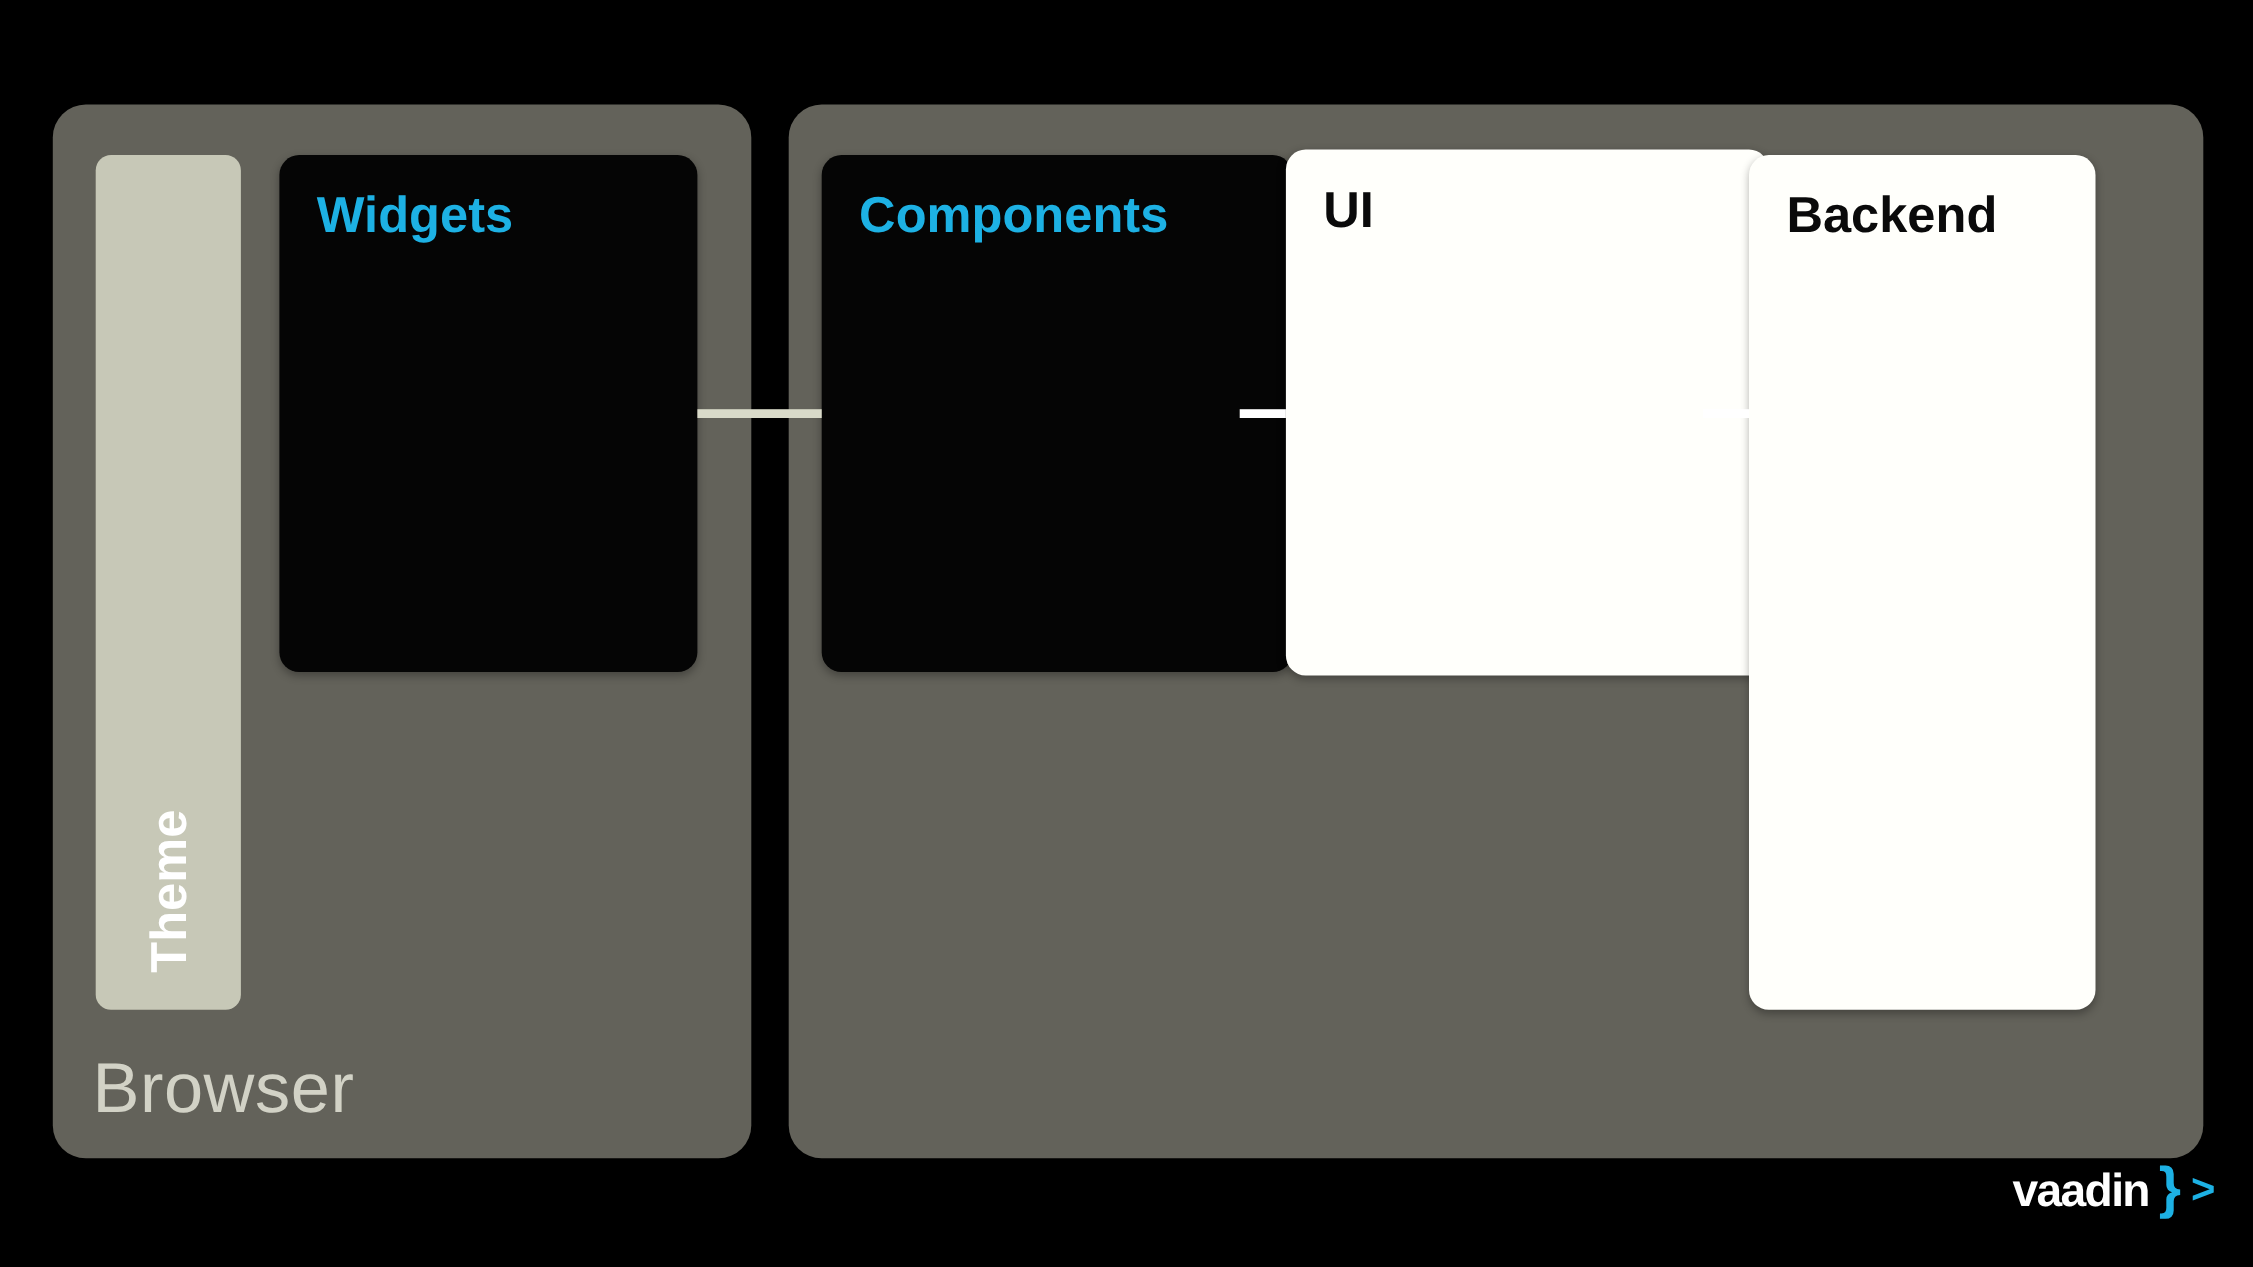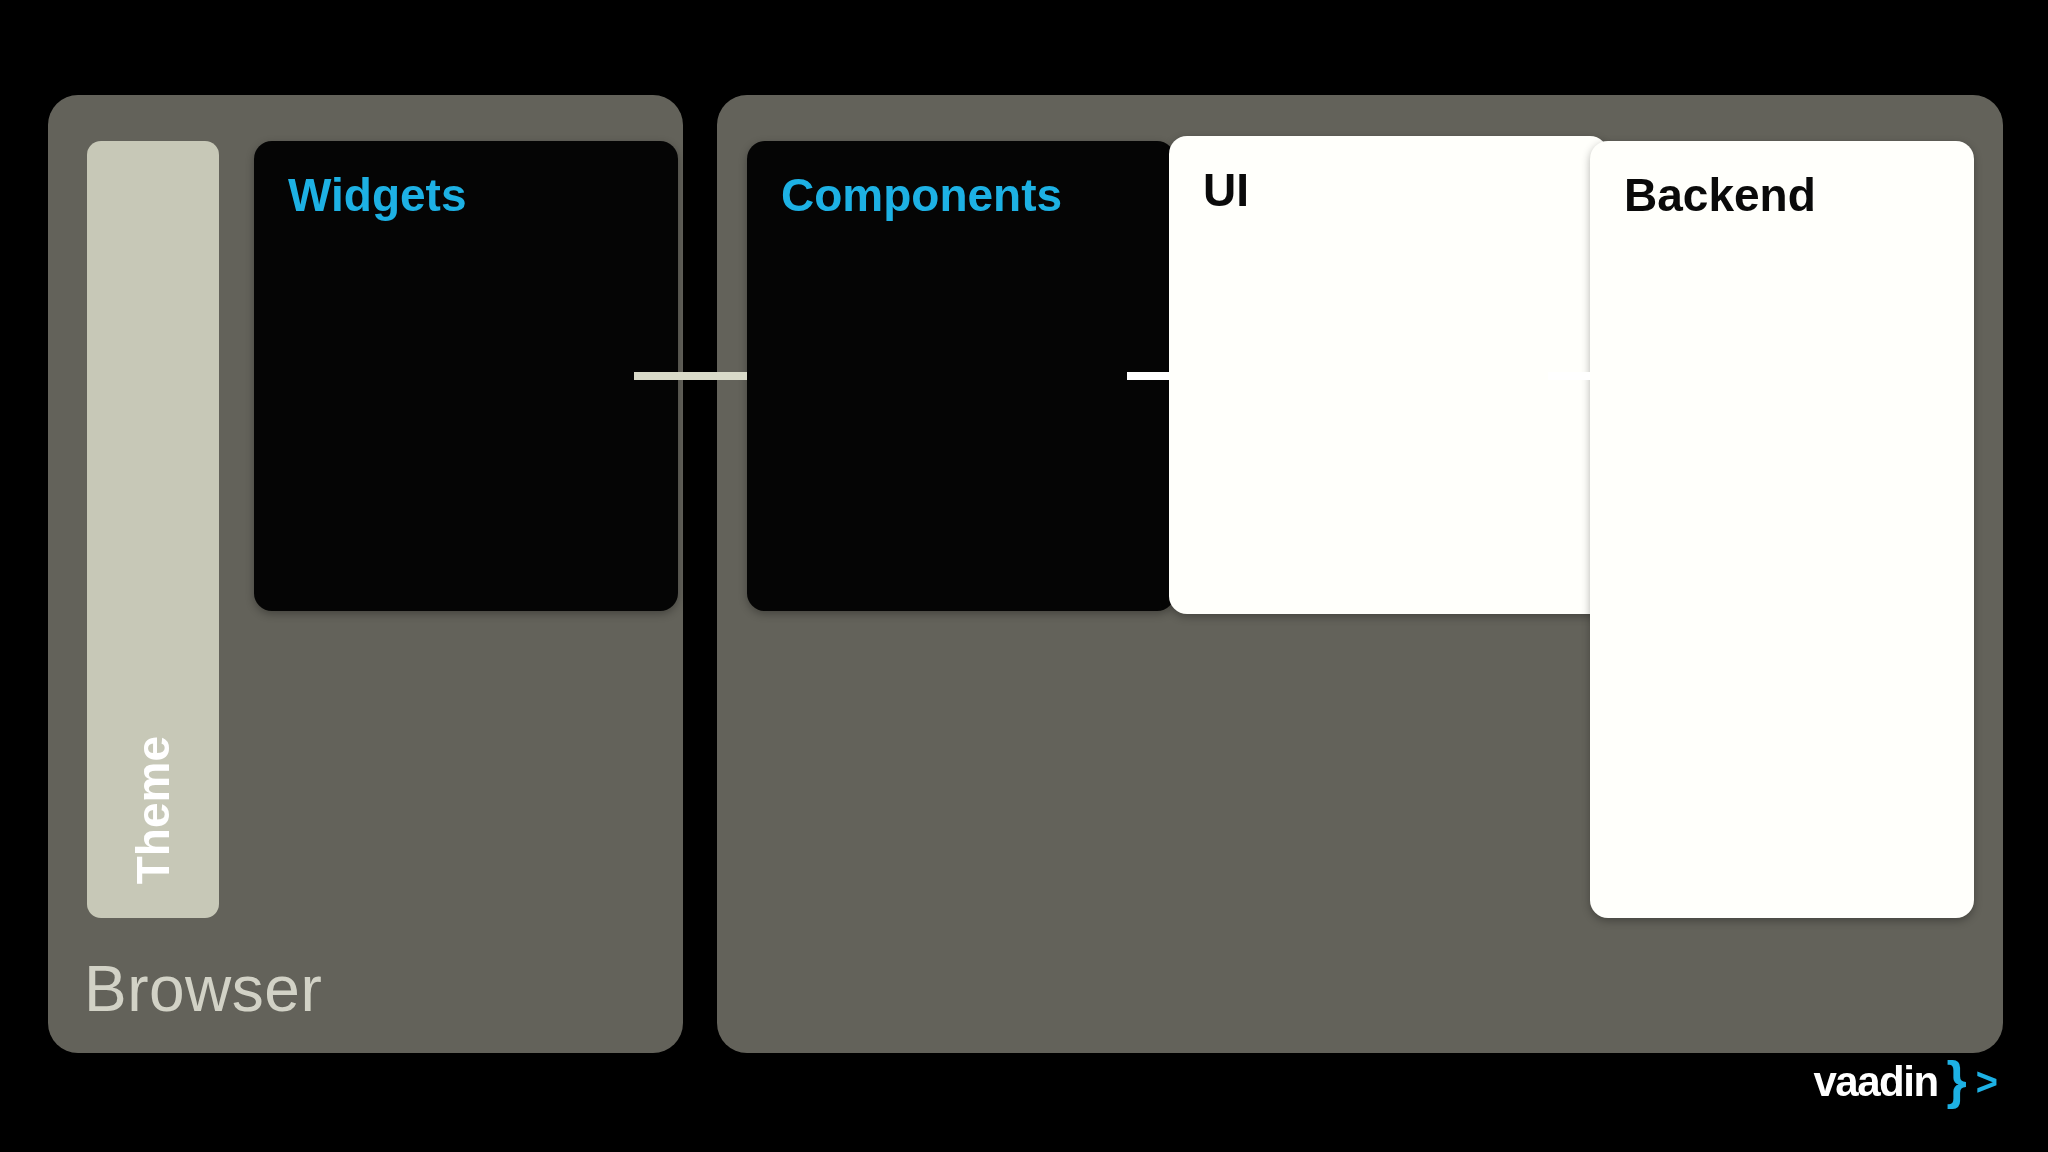--- a/index.html
+++ b/index.html
@@ -52,24 +52,24 @@
 
   .panel-title {
     font-size: 46px;
     font-weight: bold;
     line-height: 1.05;
     letter-spacing: 0px;
   }
   .panel.dark  .panel-title { color: var(--accent-cyan, #1db1e4); }
   .panel.light .panel-title { color: #0a0a0a; }
 
-  .panel.widgets    { left: 206px; top: 46px; width: 424px; height: 470px; }
+  .panel.widgets    { left: 206px; top: 46px; width: 380px; height: 470px; }
   .panel.components { left: 30px;  top: 46px; width: 428px; height: 470px; }
   .panel.ui         { left: 452px; top: 41px; width: 439px; height: 478px; }
-  .panel.backend    { left: 873px; top: 46px; width: 384px; height: 777px; }
+  .panel.backend    { left: 873px; top: 46px; width: 315px; height: 777px; }
 
   
   .theme-bar {
     position: absolute;
     left: 39px;
     top: 46px;
     width: 132px;
     height: 777px;
     background: var(--theme-bar, #c7c8b7);
     border-radius: 14px;
@@ -94,21 +94,21 @@
     height: 8px;
   }
   .connector.widgets-components { left: 634px;  width: 113px; background: var(--connector-beige, #d9dac9); }
   .connector.components-ui      { left: 1127px; width: 42px;  background: var(--connector-white, #ffffff); }
   .connector.ui-backend         { left: 1548px; width: 42px;  background: var(--connector-white, #ffffff); }
 
   
   .logo {
     position: absolute;
     top: 1058px;
-    right: 52px;
+    right: 36px;
     display: flex;
     align-items: center;
     gap: 9px;
     line-height: 1;
   }
   .logo .wordmark {
     color: var(--logo-text, #ffffff);
     font-size: 42px;
     font-weight: bold;
     letter-spacing: -1.5px;

